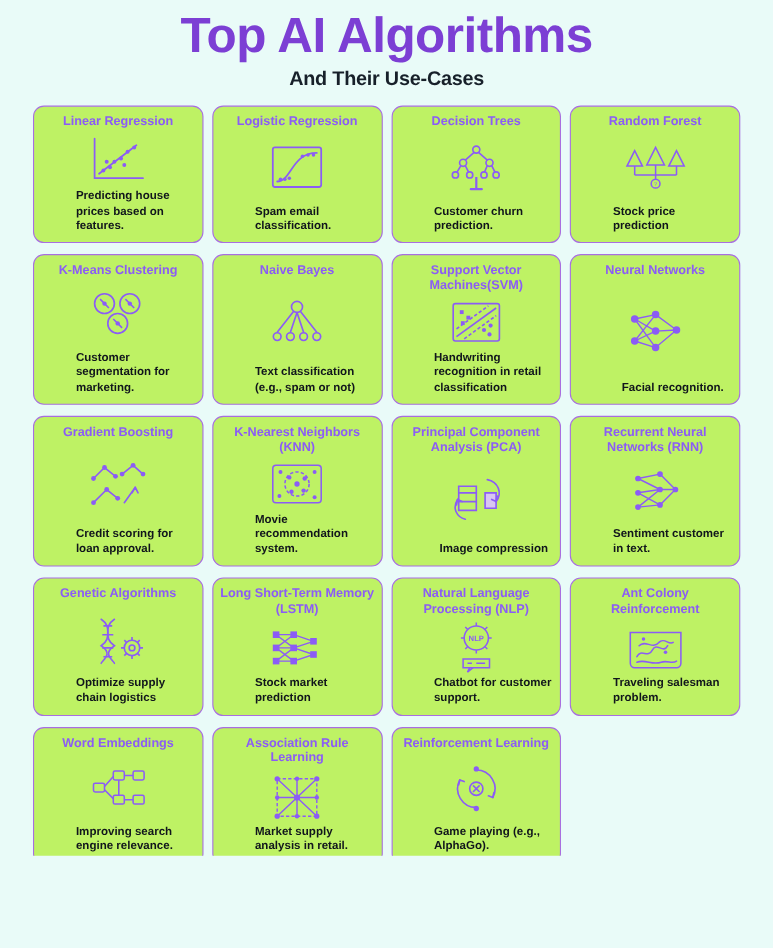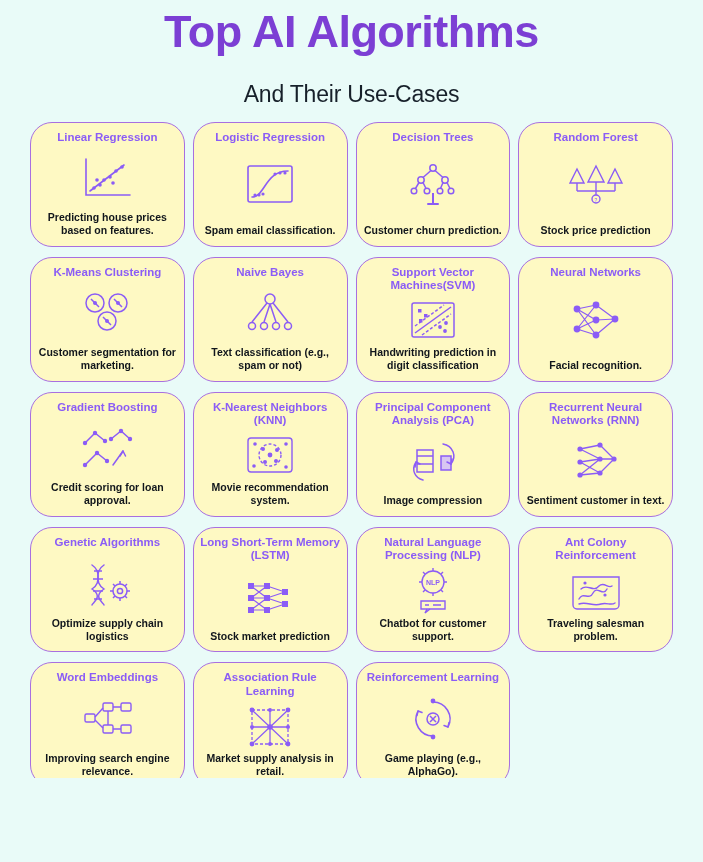--- a/index.html
+++ b/index.html
@@ -19,36 +19,36 @@
     text-align: center;
     font-size: 45px;
     font-weight: bold;
     color: #7c3fd4;
     letter-spacing: -0.5px;
     margin: 8px 0 0 0;
     line-height: 1.08;
   }
   .subtitle {
     text-align: center;
-    font-size: 23px;
-    font-weight: normal;
+    font-size: 18px;
+    font-weight: bold;
     color: #17202a;
-    margin: 24px 0 0 0;
+    margin: 4px 0 0 0;
     letter-spacing: -0.2px;
   }
   .grid {
     display: grid;
     grid-template-columns: repeat(4, 1fr);
     gap: 10px 8px;
     padding: 14px 30px 10px 30px;
   }
   .card {
-    background: #fef9c3;
+    background: #bef264;
     border: 1.5px solid #a86fe0;
-    border-radius: 22px;
+    border-radius: 10px;
     padding: 8px 6px 8px 6px;
     display: flex;
     flex-direction: column;
     align-items: center;
     justify-content: space-between;
     min-height: 125px;
   }
   .card-title {
     color: #8b5cf6;
     font-weight: bold;
@@ -62,22 +62,22 @@
     display: flex;
     align-items: center;
     justify-content: center;
     width: 100%;
     padding: 2px 0;
   }
   .card-desc {
     color: #11161c;
     font-weight: bold;
     font-size: 10.5px;
-    text-align: center;
     line-height: 1.25;
+    margin-left: 32px;
   }
   svg { display: block; }
 </style>
 </head>
 <body>
 
 <div id="page">
 
   <h1 class="title">Top AI Algorithms</h1>
   <h2 class="subtitle">And Their Use-Cases</h2>
@@ -197,21 +197,21 @@
           <path d="M11 28 L40 7" stroke-dasharray="3 2"></path>
           <path d="M18 37 L47 16" stroke-dasharray="3 2"></path>
           <rect x="14" y="11" width="3.5" height="3.5" fill="#8b5cf6" stroke="none"></rect>
           <rect x="20" y="16" width="3.5" height="3.5" fill="#8b5cf6" stroke="none"></rect>
           <rect x="15" y="21" width="3.5" height="3.5" fill="#8b5cf6" stroke="none"></rect>
           <circle cx="36" cy="29" r="1.9" fill="#8b5cf6" stroke="none"></circle>
           <circle cx="42" cy="25" r="1.9" fill="#8b5cf6" stroke="none"></circle>
           <circle cx="41" cy="33" r="1.9" fill="#8b5cf6" stroke="none"></circle>
         </svg>
       </div>
-      <div class="card-desc">Handwriting prediction in digit classification</div>
+      <div class="card-desc">Handwriting recognition in retail classification</div>
     </div>
 
     <div class="card">
       <div class="card-title">Neural Networks</div>
       <div class="icon-wrap">
         <svg width="62" height="46" viewBox="0 0 62 46" fill="none" stroke="#8b5cf6" stroke-width="1.2">
           <path d="M12 12 L31 8 M12 12 L31 23 M12 12 L31 38 M12 32 L31 8 M12 32 L31 23 M12 32 L31 38"></path>
           <path d="M31 8 L50 22 M31 23 L50 22 M31 38 L50 22"></path>
           <circle cx="12" cy="12" r="3.4" fill="#8b5cf6" stroke="none"></circle>
           <circle cx="12" cy="32" r="3.4" fill="#8b5cf6" stroke="none"></circle>

